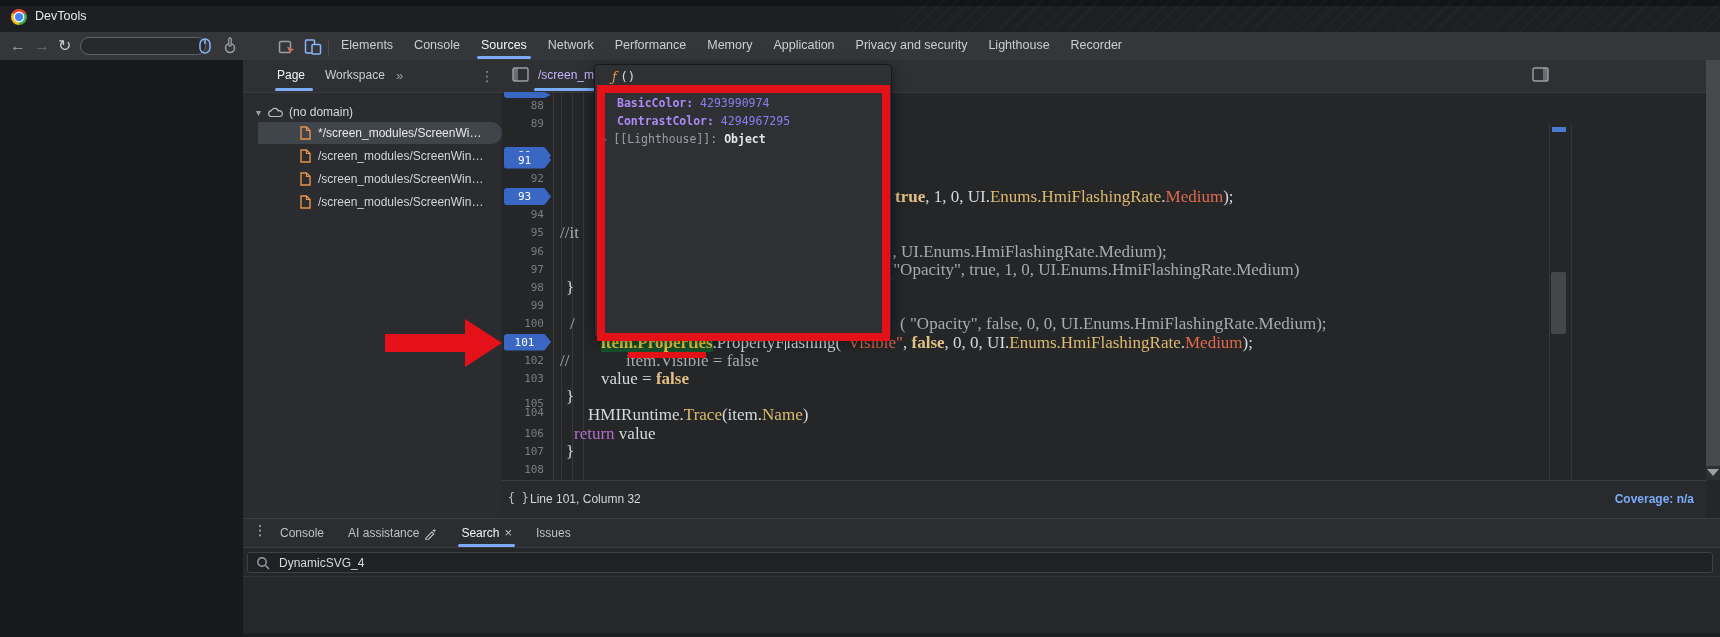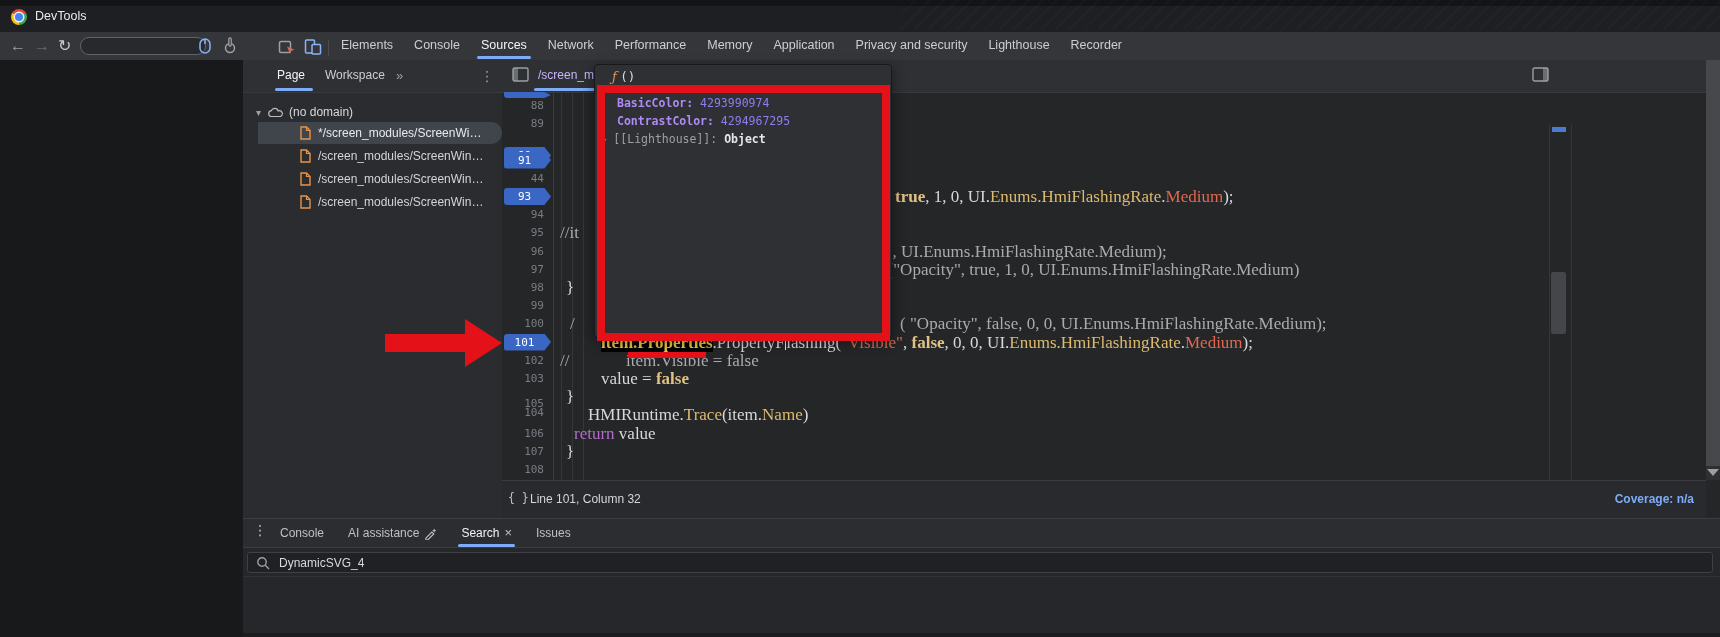--- a/index.html
+++ b/index.html
@@ -58,21 +58,21 @@
         font-family:"DejaVu Sans Mono",monospace;font-size:11px;color:#797d83;}
   .gnum.bp{left:2px;width:47px;text-align:center;padding-right:6px;box-sizing:border-box;color:#fff;
         background:#3a66c4;border-radius:3px;height:17px;line-height:17px;
         clip-path:polygon(0 0,86% 0,100% 50%,86% 100%,0 100%);}
   #bp87-sliver{left:2px;top:0;width:47px;height:6px;background:#3a66c4;border-radius:0 0 3px 3px;
         clip-path:polygon(0 0,86% 0,100% 50%,86% 100%,0 100%);}
   .frag{position:absolute;height:18px;line-height:18px;white-space:pre;
         font-family:Liberation Serif, serif;font-size:17px;}
   .seg-pl{color:#d6d8db;} .seg-cm{color:#a9abae;} .seg-kw{color:#e2c184;font-weight:bold;}
   .seg-pr{color:#ddba6e;} .seg-st{color:#e0694f;} .seg-ret{color:#b36ccb;}
-  .seg-hl{background:#000000;color:#eec63f;font-weight:bold;}
+  .seg-hl{background:#14532d;color:#eec63f;font-weight:bold;}
   .caret{display:inline-block;width:1.5px;height:13px;background:#e8eaed;vertical-align:-2px;}
   
   #ed-scroll-border1{left:1047px;top:32px;width:1px;height:388px;background:#35363a;}
   #ed-scroll-border2{left:1069px;top:32px;width:1px;height:388px;background:#35363a;}
   #ed-scroll-marker{left:1050px;top:35px;width:14px;height:5px;background:#4a7bd0;}
   #ed-scroll-thumb{left:1049px;top:180px;width:15px;height:62px;background:#45464a;border-radius:2px;}
   
   #statusbar{left:0;top:420px;width:1204px;height:38px;background:#292a2d;
         border-top:1px solid #3c3d40;box-sizing:border-box;}
   #pp-icon{left:6px;top:10px;font-family:"DejaVu Sans Mono",monospace;font-size:11.5px;color:#bdc1c6;}
@@ -256,21 +256,21 @@
       <div class="abs" id="gutter-border"></div>
       <div class="guide" style="left:59px;"></div>
       <div class="guide" style="left:70px;"></div>
       <div class="guide" style="left:81px;"></div>
       <div class="abs" id="bp87-sliver"></div>
       <div class="abs" id="gutter">
           <div class="gnum" style="top: 5px;">88</div>
           <div class="gnum" style="top: 23.2px;">89</div>
           <div class="gnum bp" style="top: 55px;">90</div>
           <div class="gnum bp" style="top: 59.6px;">91</div>
-          <div class="gnum" style="top: 77.8px;">44</div>
+          <div class="gnum" style="top: 77.8px;">92</div>
           <div class="gnum bp" style="top: 96px;">93</div>
           <div class="gnum" style="top: 114.2px;">94</div>
           <div class="gnum" style="top: 132.4px;">95</div>
           <div class="gnum" style="top: 150.6px;">96</div>
           <div class="gnum" style="top: 168.8px;">97</div>
           <div class="gnum" style="top: 187px;">98</div>
           <div class="gnum" style="top: 205.2px;">99</div>
           <div class="gnum" style="top: 223.4px;">100</div>
           <div class="gnum bp" style="top: 241.6px;">101</div>
           <div class="gnum" style="top: 259.8px;">102</div>

